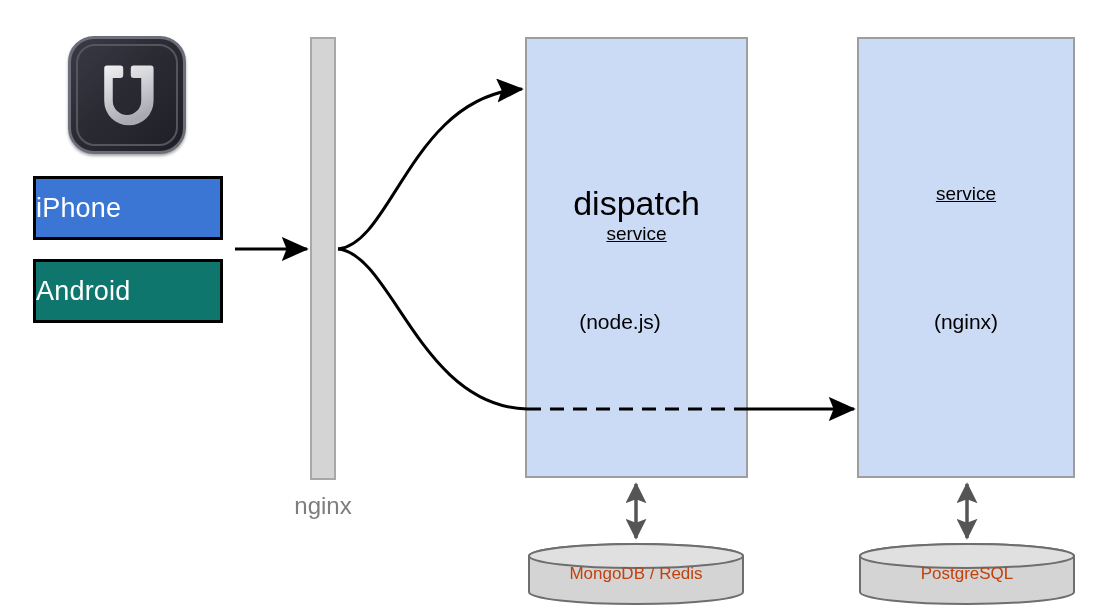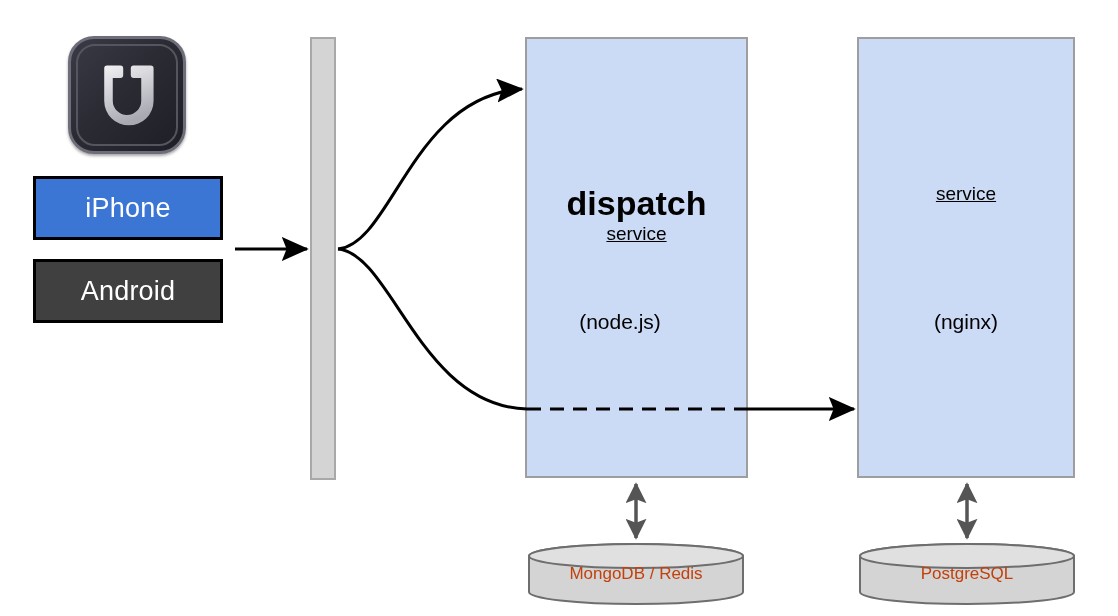--- a/index.html
+++ b/index.html
@@ -53,21 +53,20 @@
 
   
   .client-box {
     position: absolute;
     box-sizing: border-box;
     border: 3px solid #000000;
     color: #ffffff;
     font-size: 27px;
     display: flex;
     align-items: center;
-    justify-content: center;
     letter-spacing: 0.2px;
   }
 
   
   .nginx-bar {
     position: absolute;
     box-sizing: border-box;
     background: #d4d4d4;
     border: 2px solid #a8a8a8;
   }
@@ -88,21 +87,21 @@
   .service-text {
     position: absolute;
     left: 0;
     right: 0;
     text-align: center;
     color: #000000;
     line-height: 1.18;
   }
   .service-title {
     font-size: 34px;
-    font-weight: bold;
+    font-weight: normal;
   }
   .service-sub {
     font-size: 19px;
     font-weight: normal;
     text-decoration: underline;
   }
   .service-runtime {
     position: absolute;
     left: 0;
     right: 0;
@@ -151,25 +150,26 @@
         </linearGradient>
       </defs>
       <path d="M34 28 h18 a3 3 0 0 1 3 3 v7 a3 3 0 0 1 -3 3 h-8 v24 a15 15 0 0 0 30 0 v-24 h-8 a3 3 0 0 1 -3 -3 v-7 a3 3 0 0 1 3 -3 h18 a3 3 0 0 1 3 3 v34 a26 26 0 0 1 -52 0 v-34 a3 3 0 0 1 3 -3 z" fill="url(#ugrad)"></path>
     </svg>
   </div>
 
   <div class="client-box" style="left:33px; top:176px; width:190px; height:64px; background:#3b76d4;">
     <span>iPhone</span>
   </div>
 
-  <div class="client-box" style="left:33px; top:259px; width:190px; height:64px; background:#404040;">
+  <div class="client-box" style="left:33px; top:259px; width:190px; height:64px; background:#0f766e;">
     <span>Android</span>
   </div>
 
   <div class="nginx-bar" style="left:310px; top:37px; width:26px; height:443px;"></div>
+  <div class="nginx-label" style="left:263px; top:492px; width:120px;">nginx</div>
 
   <div class="service-box" style="left:525px; top:37px; width:223px; height:441px;"></div>
   <div class="service-text" style="left:525px; top:183px; width:223px;">
     <div class="service-title">dispatch</div>
     <div class="service-sub">service</div>
   </div>
   <div class="service-runtime" style="left:525px; top:310px; width:190px;">(node.js)</div>
 
   <div class="service-box" style="left:857px; top:37px; width:218px; height:441px;"></div>
   <div class="service-text" style="left:857px; top:183px; width:218px;">

